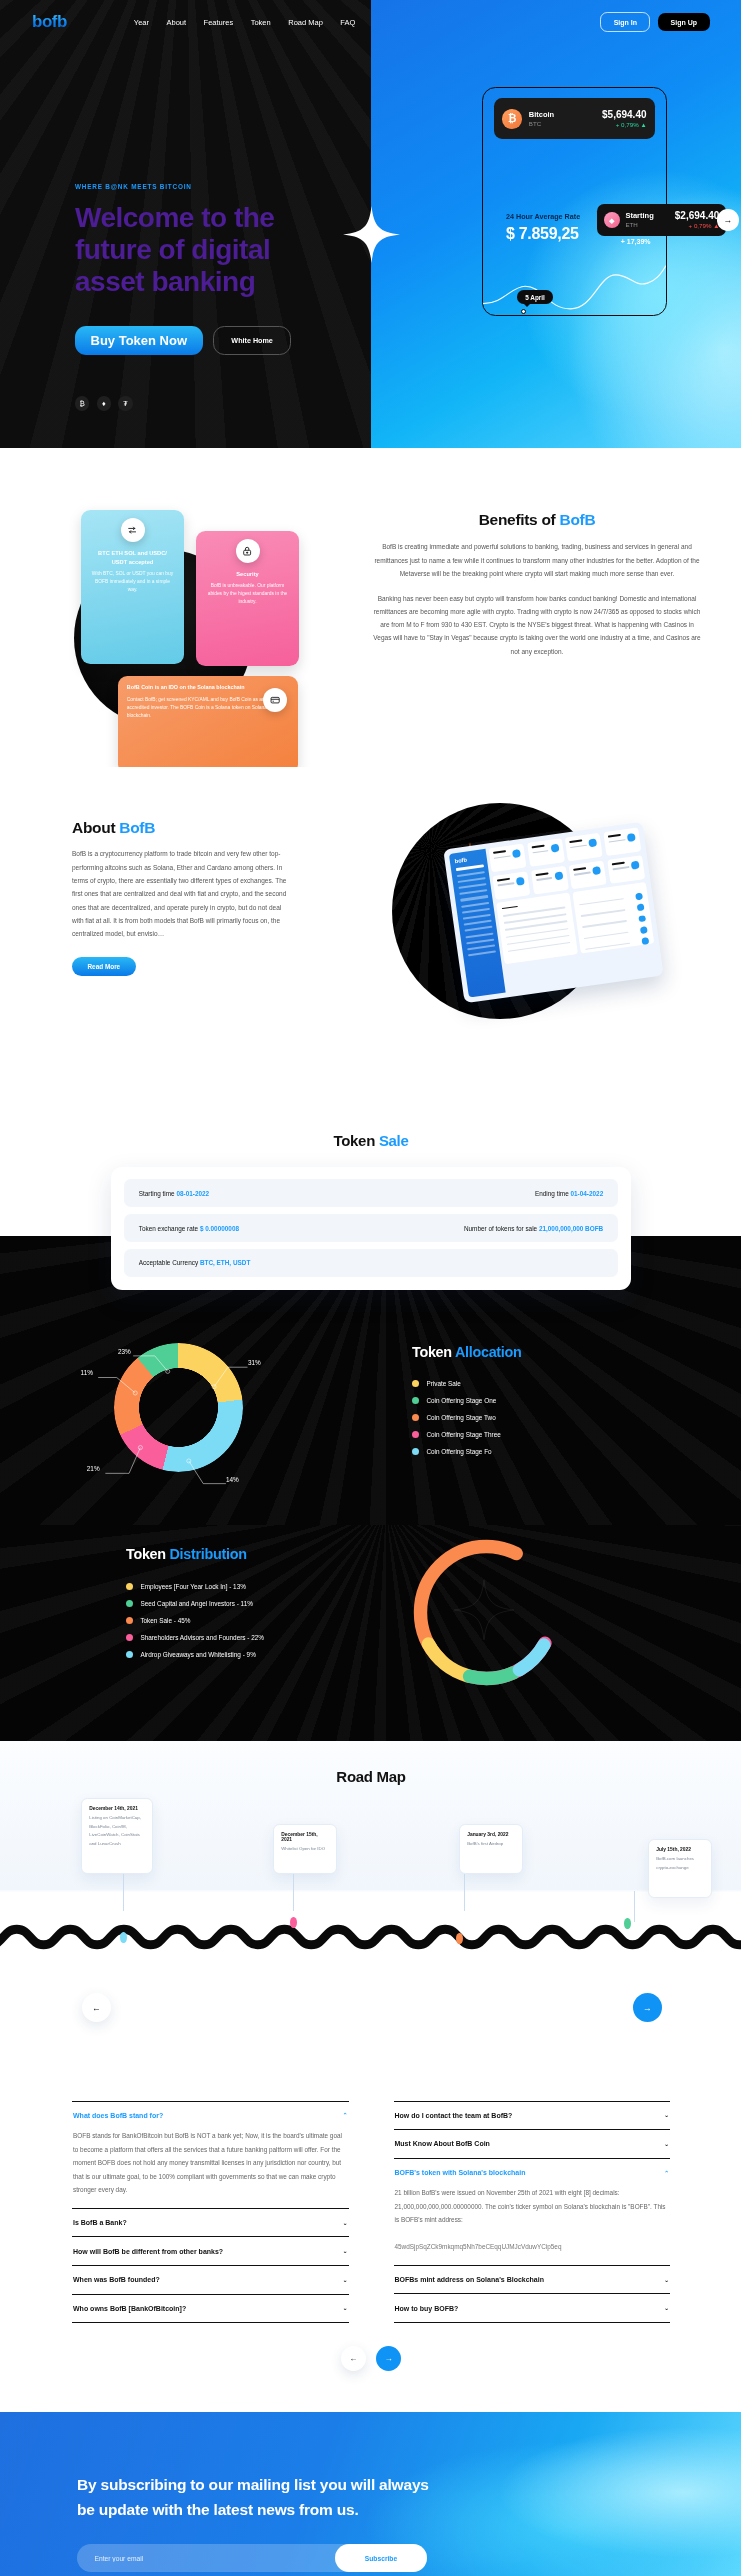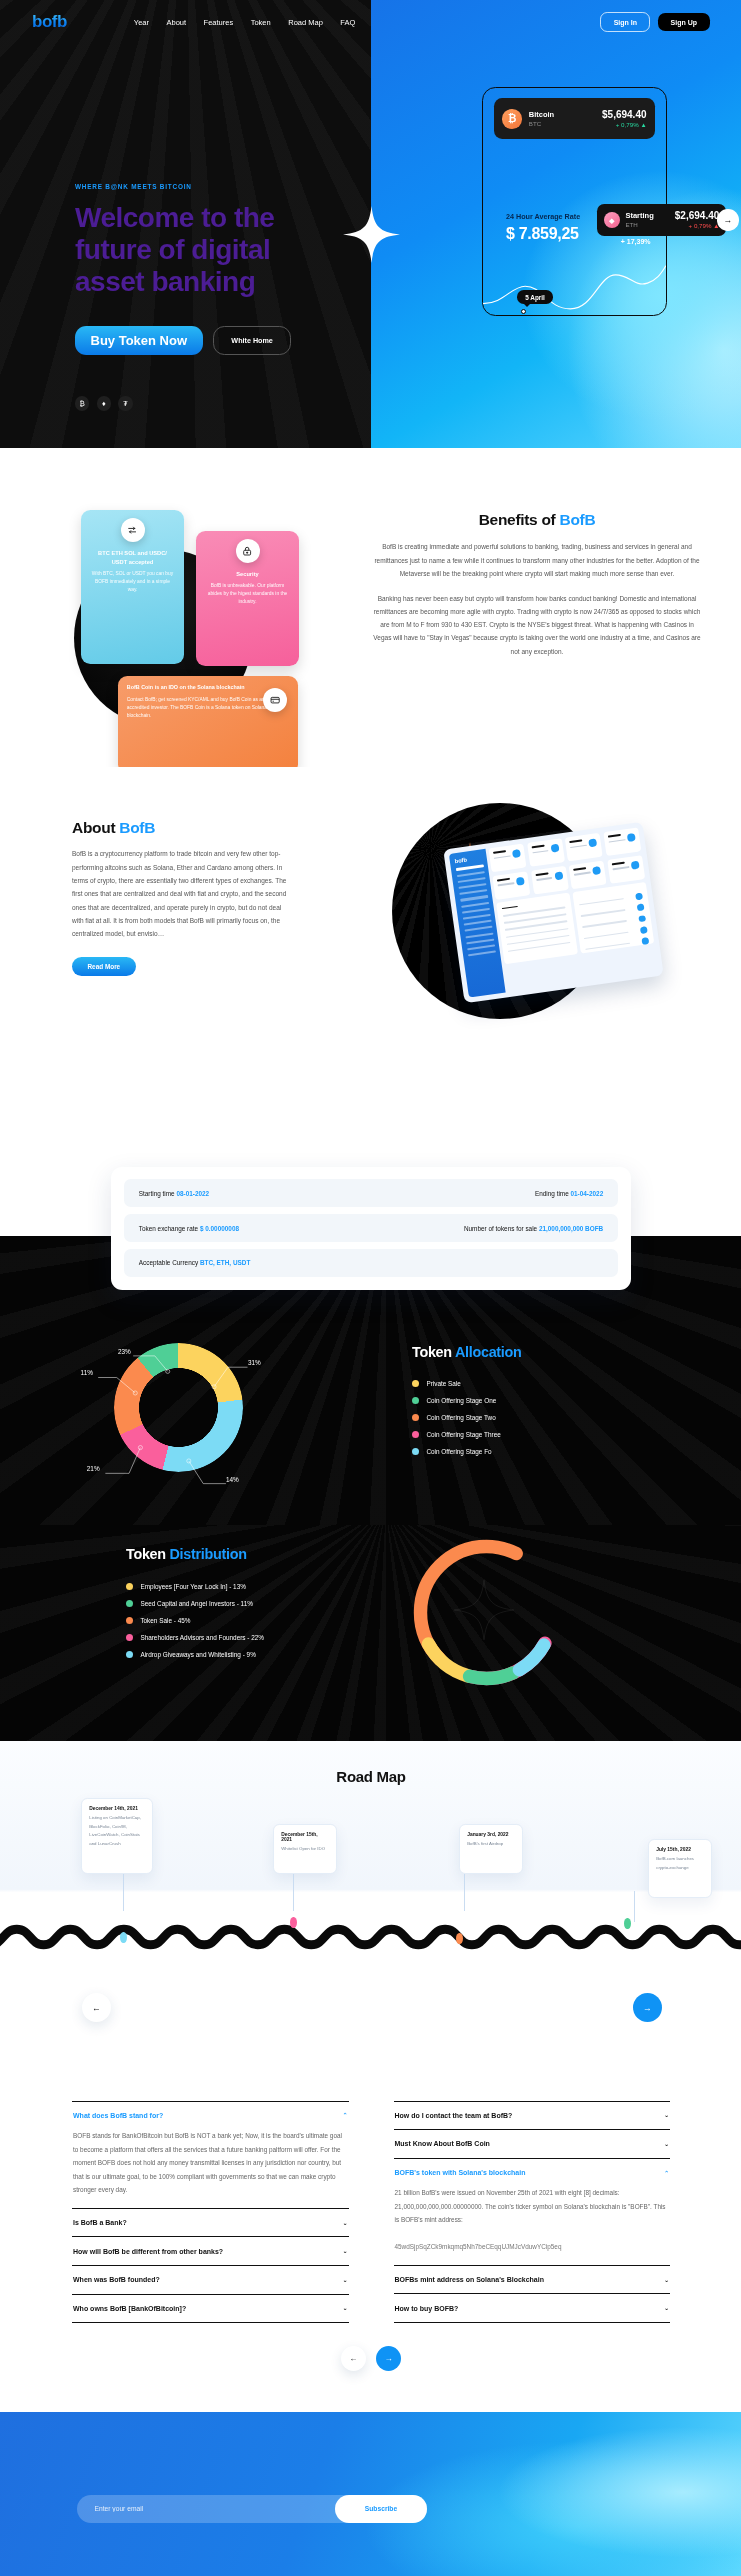--- a/index.html
+++ b/index.html
@@ -476,20 +476,23 @@
                 <div class="bar"></div>
                 <div class="dd"></div>
               </div>
           </div>
         </div>
       </div>
     </div>
   </section>
 
   <section class="tokensale">
+    <h2 class="center-h2">
+      <span>Token </span><span class="accent">Sale</span>
+    </h2>
     <div class="sale-card">
       <div class="sale-row">
         <div><span>Starting time </span><span class="v">08-01-2022</span></div>
         <div><span>Ending time </span><span class="v">01-04-2022</span></div>
       </div>
       <div class="sale-row">
         <div><span>Token exchange rate </span><span class="v">$ 0.00000008</span></div>
         <div><span>Number of tokens for sale </span><span class="v">21,000,000,000 BOFB</span></div>
       </div>
       <div class="sale-row">
@@ -721,20 +724,24 @@
 
     <div class="faq-arrows">
       <div class="fa-prev">←</div>
       <div class="fa-next">→</div>
     </div>
   </section>
 
   <section class="news">
     <div class="noise"></div>
     <div class="news-inner">
+      <h2>
+        <span>By subscribing to our mailing list you will always</span><br>
+        <span>be update with the latest news from us.</span>
+      </h2>
       <div class="sub-form">
         <input type="text" placeholder="Enter your email" style="">
         <button class="sub-btn">Subscribe</button>
       </div>
     </div>
 
   </section>
 
 </div>
 

